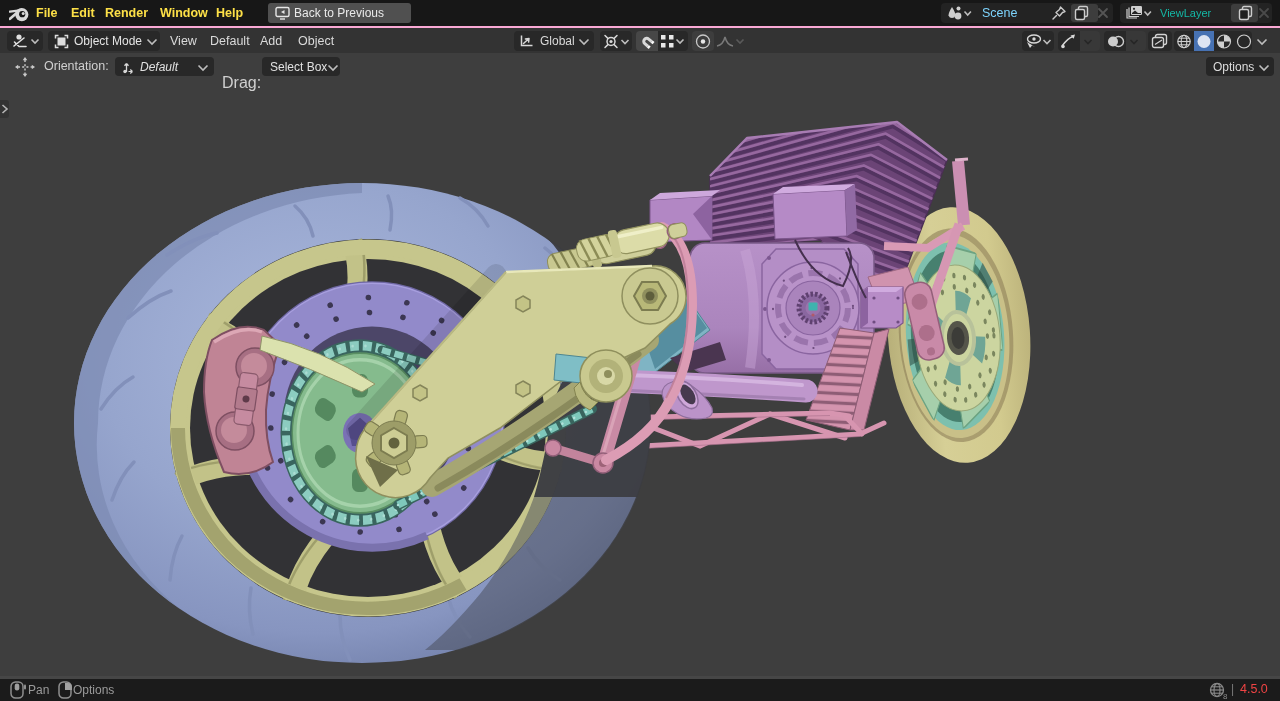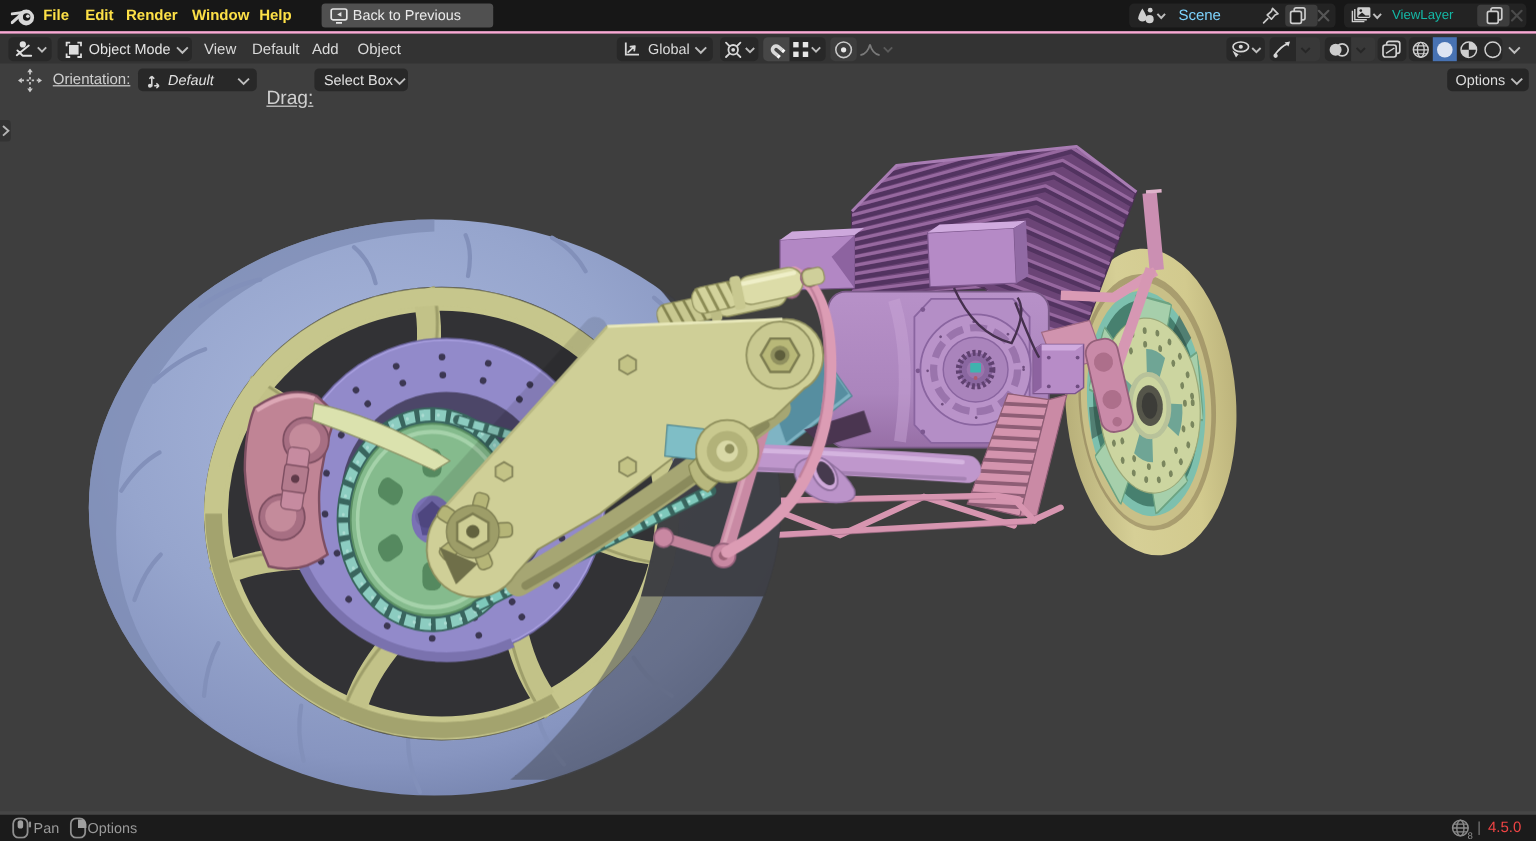--- a/index.html
+++ b/index.html
@@ -5,21 +5,21 @@
   html,body{margin:0;padding:0;width:1280px;height:701px;overflow:hidden;background:#3e3e3e;
     font-family:"Liberation Sans",sans-serif;-webkit-font-smoothing:antialiased;}
   .abs{position:absolute;}
   #topbar{position:absolute;left:0;top:0;width:1280px;height:26px;background:#171717;}
   #row2{position:absolute;left:0;top:26px;width:1280px;height:27px;background:#333333;border-top:2px solid #f9a8d4;box-sizing:border-box;}
   #row3{position:absolute;left:0;top:53px;width:1280px;height:27px;background:#3e3e3e;}
   #status{position:absolute;left:0;top:679px;width:1280px;height:22px;background:#1b1b1b;}
   .mtxt{position:absolute;top:0;height:37px;line-height:26px;font-size:12.5px;color:#fde047;font-weight:bold;}
   .m2txt{position:absolute;top:0;height:26px;line-height:27px;font-size:12.5px;color:#dadada;}
   .pill{position:absolute;background:#282828;border-radius:4px;}
-  .cartxt{color:#d0d0d0;text-decoration:underline;}
+  .cartxt{color:#d0d0d0;}
   svg{display:block;}
 </style>
 </head>
 <body>
 
 <svg id="scene" class="abs" style="left:0;top:0;" width="1280" height="701" viewBox="0 0 1280 701">
   <defs>
     <radialGradient id="tireG" cx="42%" cy="36%" r="68%">
       <stop offset="0%" stop-color="#aab8dd"></stop>
       <stop offset="55%" stop-color="#96a5cd"></stop>

